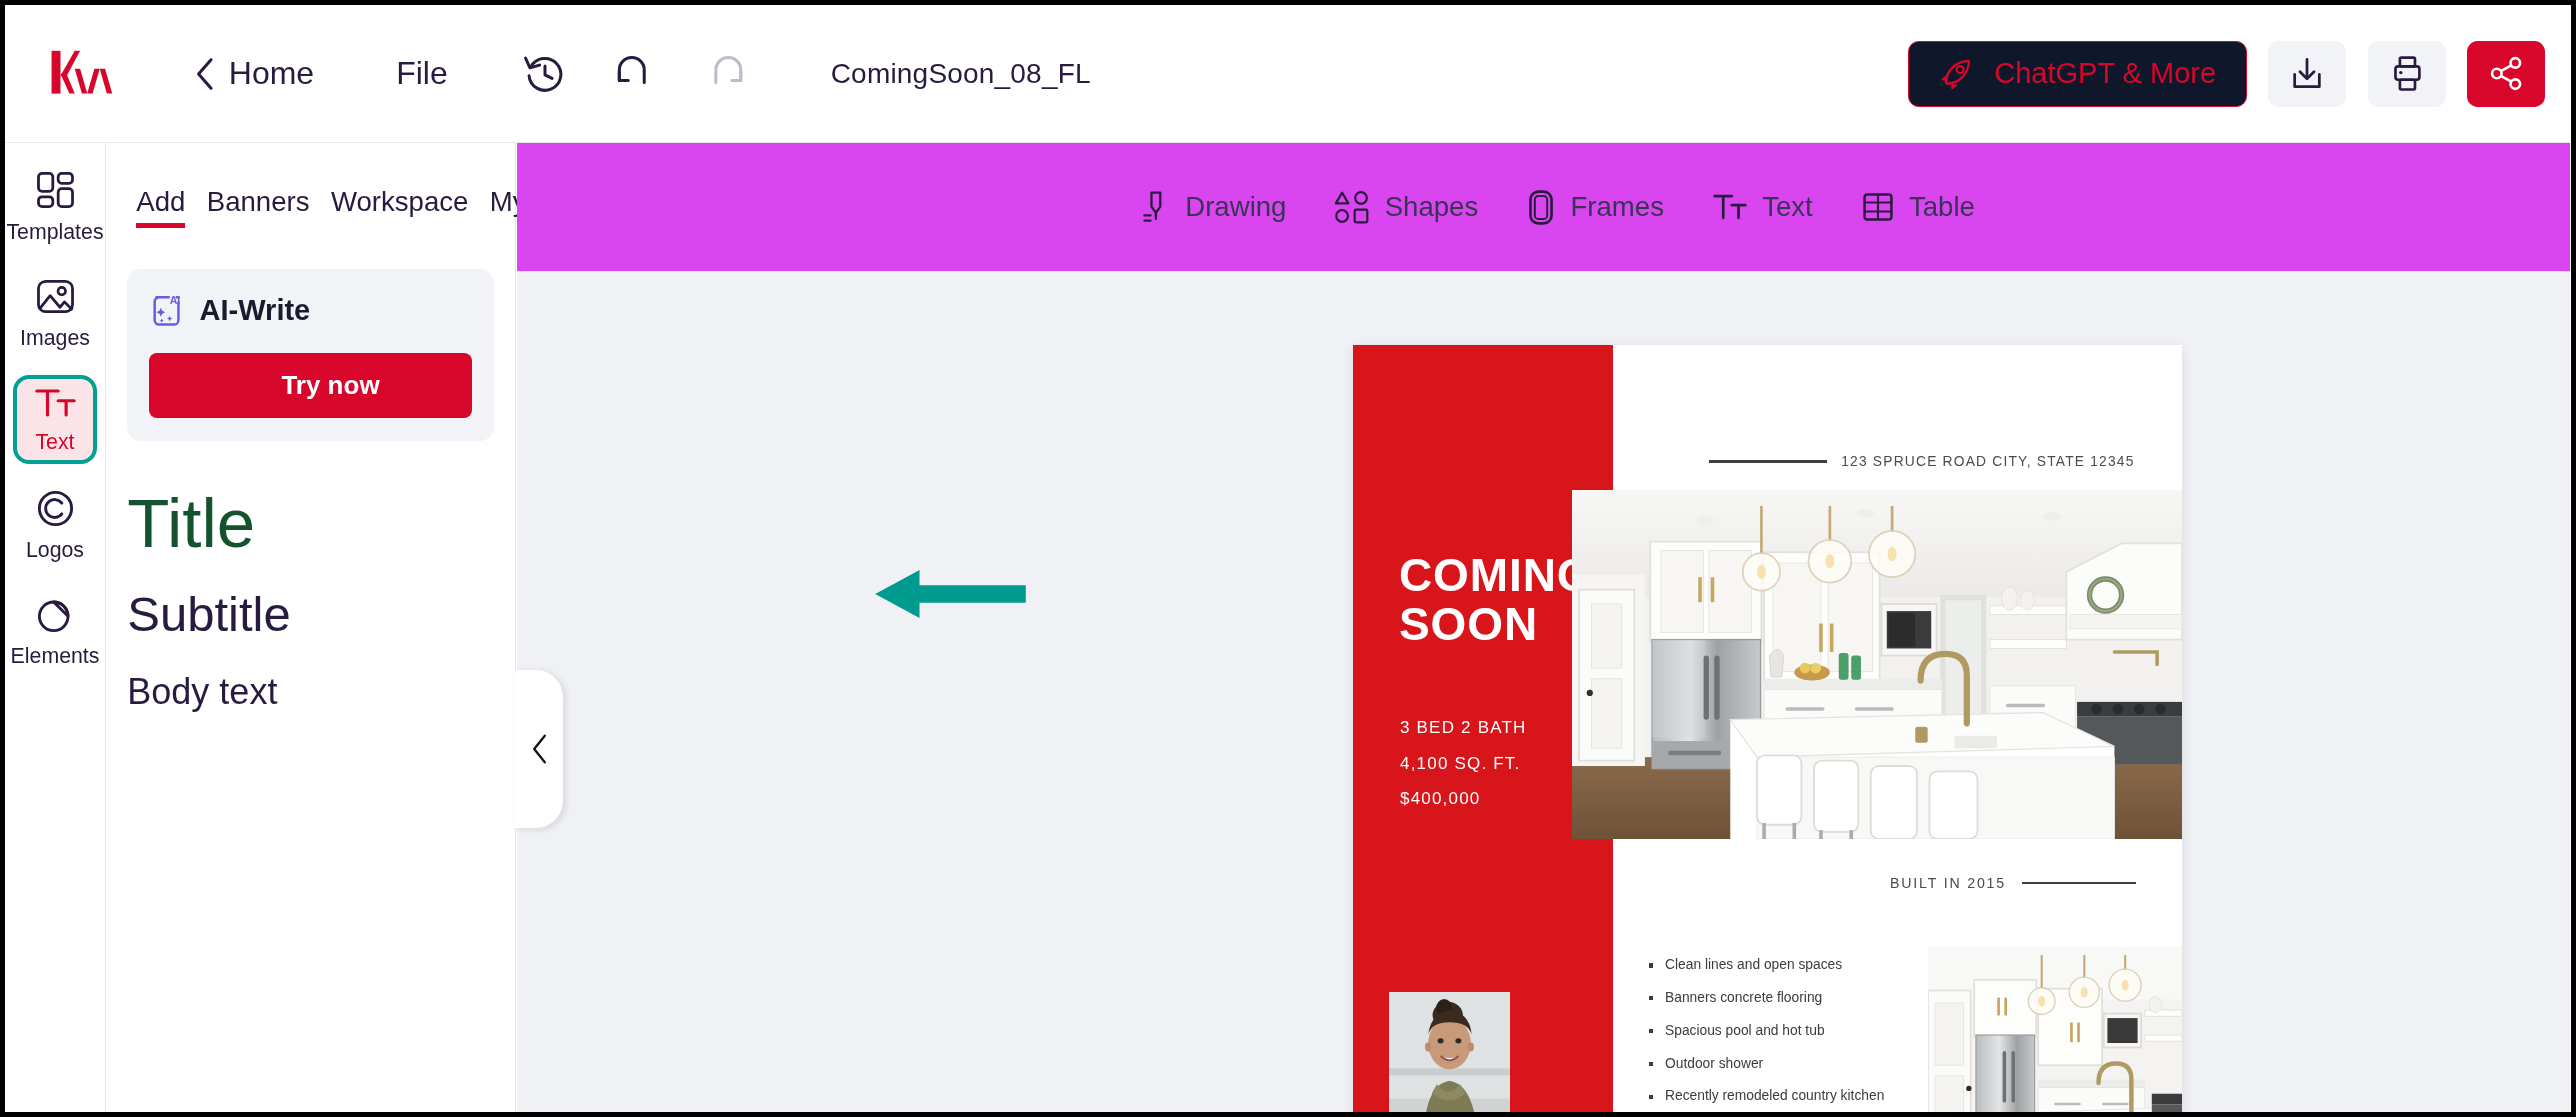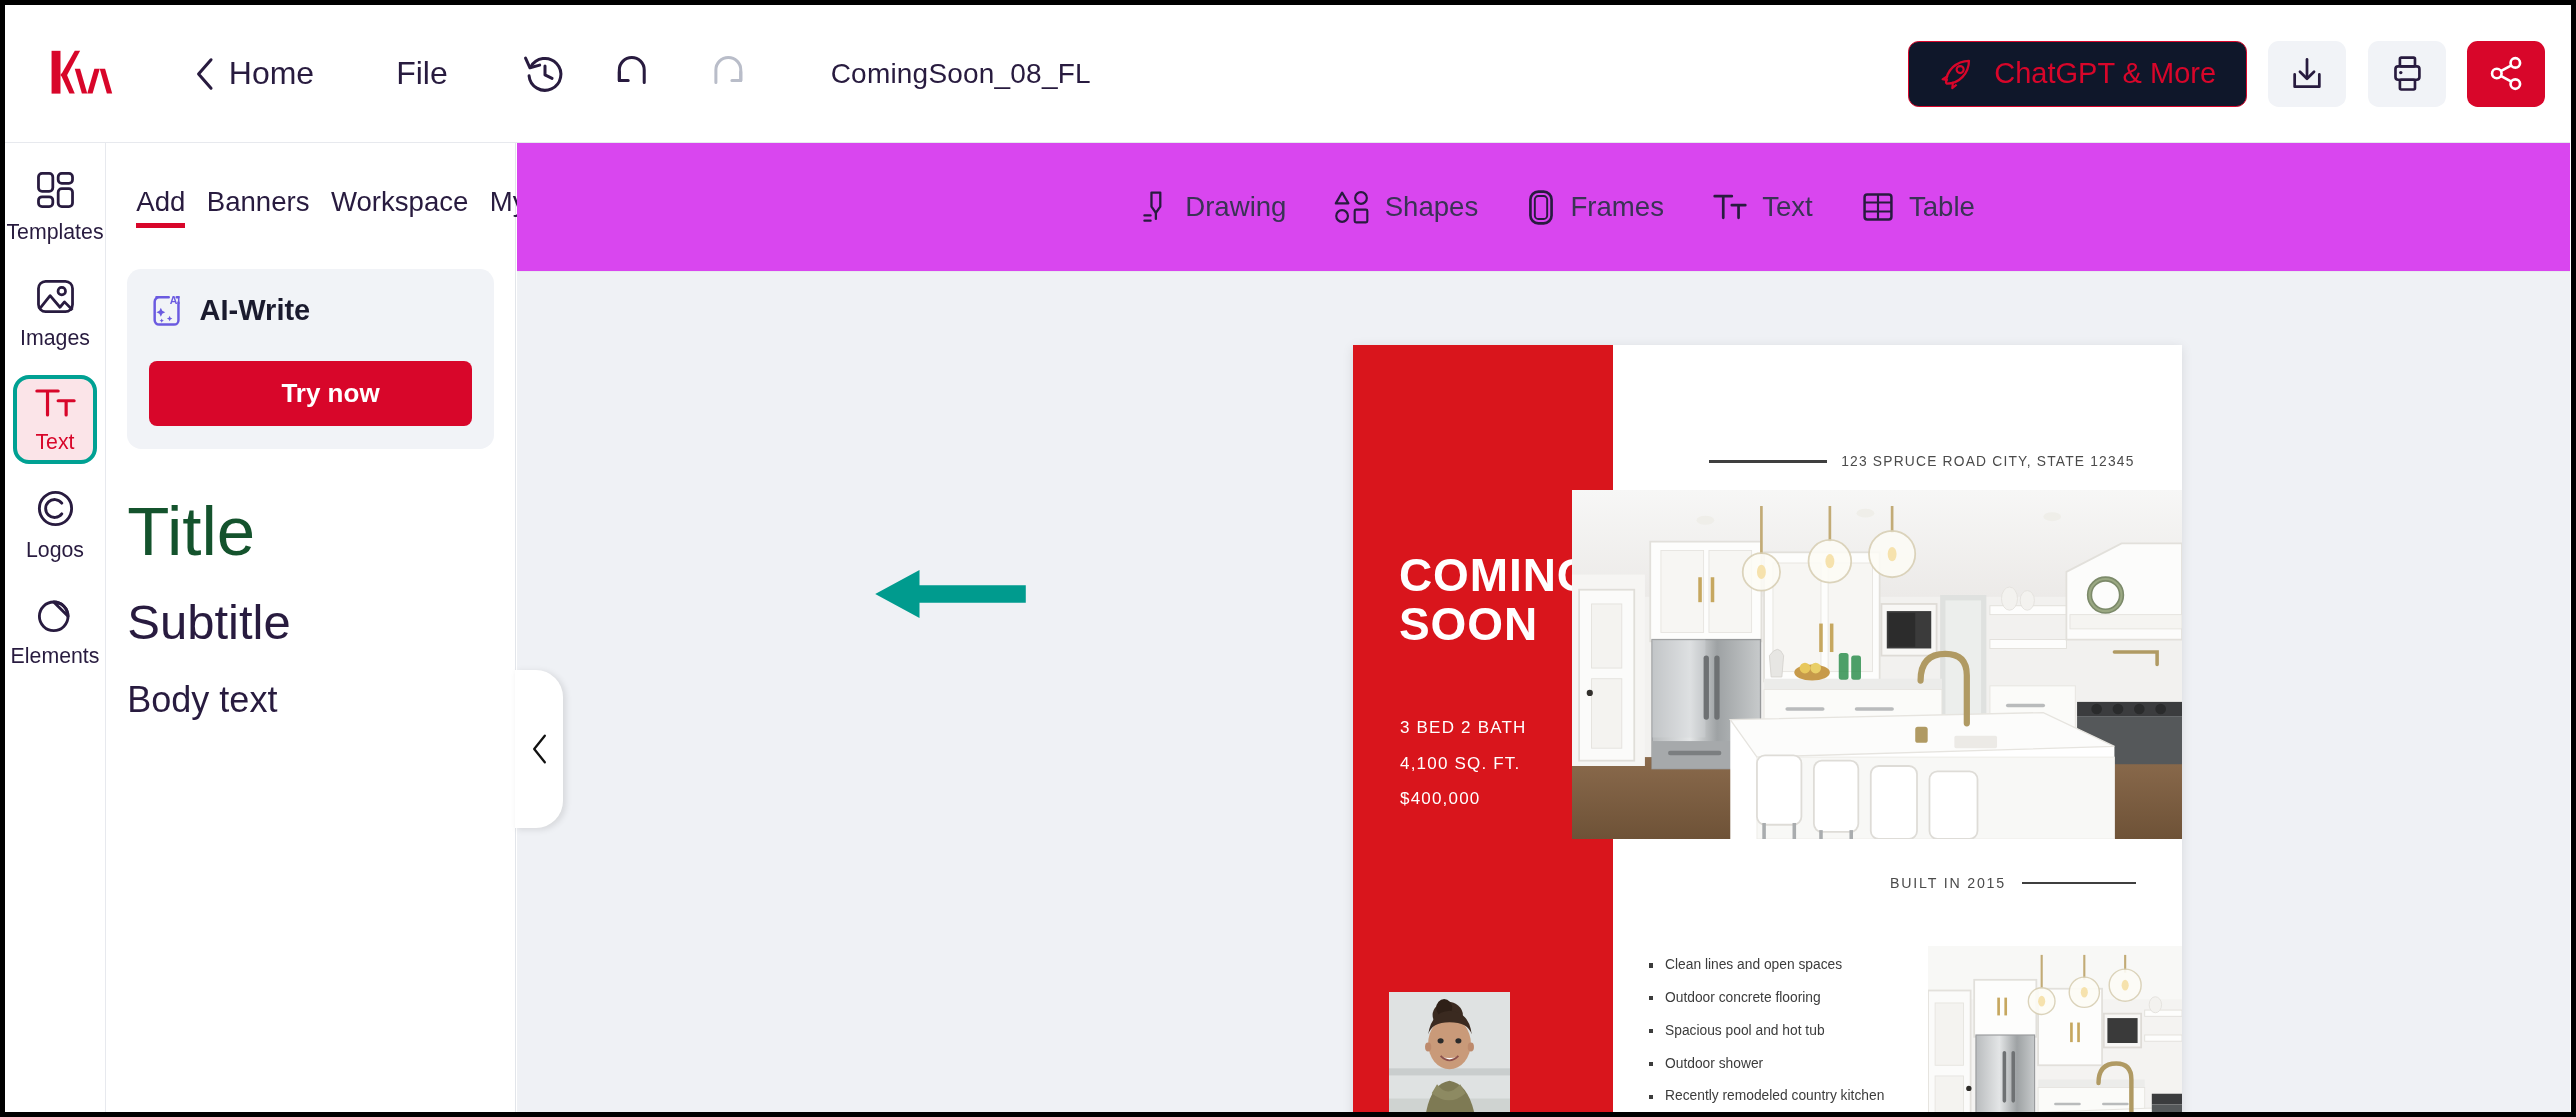--- a/index.html
+++ b/index.html
@@ -127,21 +127,21 @@
     border-radius: 14.2px;
     padding: 23px 21.3px 23px 21.3px;
   }
   .ai-head { display: flex; align-items: center; gap: 15px; }
   .ai-head .ttl { font-size: 29px; color: #1a1a2e; font-weight: 600; }
   .ai-desc {
     margin-top: 23px;
     font-size: 23px; line-height: 1.36; color: #4a4a5a;
   }
   .try-btn {
-    margin-top: 32px; width: 100%; height: 65px;
+    margin-top: 24px; width: 100%; height: 65px;
     background: #d8062a; color: #ffffff;
     border: none; border-radius: 8px;
     font-size: 26px; font-weight: 700;
     font-family: "Liberation Sans", sans-serif;
     cursor: pointer;
     padding-left: 40px;
   }
   .type-list { margin: 46px 0 0 21.3px; }
   .type-title { font-size: 69px; color: #14532d; line-height: 1.08; }
   .type-sub { font-size: 49px; color: #281b3f; margin-top: 27px; line-height: 1.1; }
@@ -631,21 +631,21 @@
         </svg>
       </div>
 
       <div class="built-row">
         <div class="built-txt">BUILT IN 2015</div>
         <div class="built-rule"></div>
       </div>
 
       <ul class="feat-list">
         <li>Clean lines and open spaces</li>
-        <li>Outdoor concrete flooring</li>
+        <li>Banners concrete flooring</li>
         <li>Spacious pool and hot tub</li>
         <li>Outdoor shower</li>
         <li>Recently remodeled country kitchen</li>
 
       </ul>
 
       <div class="agent-photo">
         <svg width="121" height="142" viewBox="0 0 136 160" preserveAspectRatio="none">
           <rect width="136" height="160" fill="#dfe2e2"></rect>
           <rect y="86" width="136" height="8" fill="#c9cdcd"></rect>

